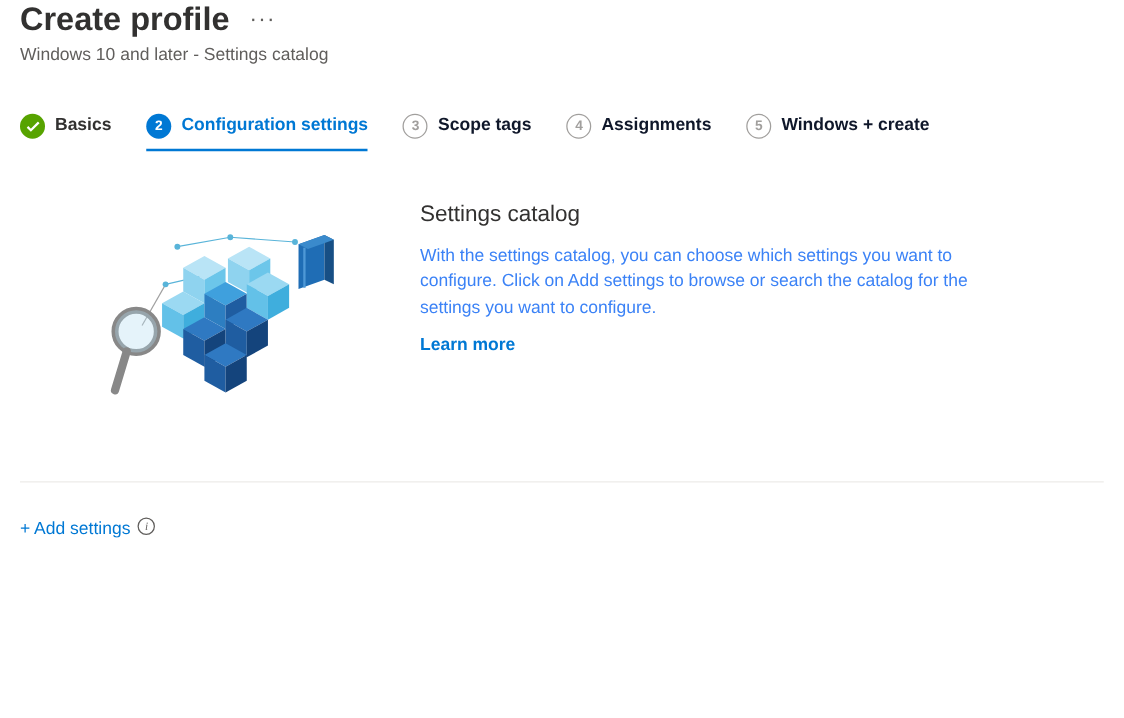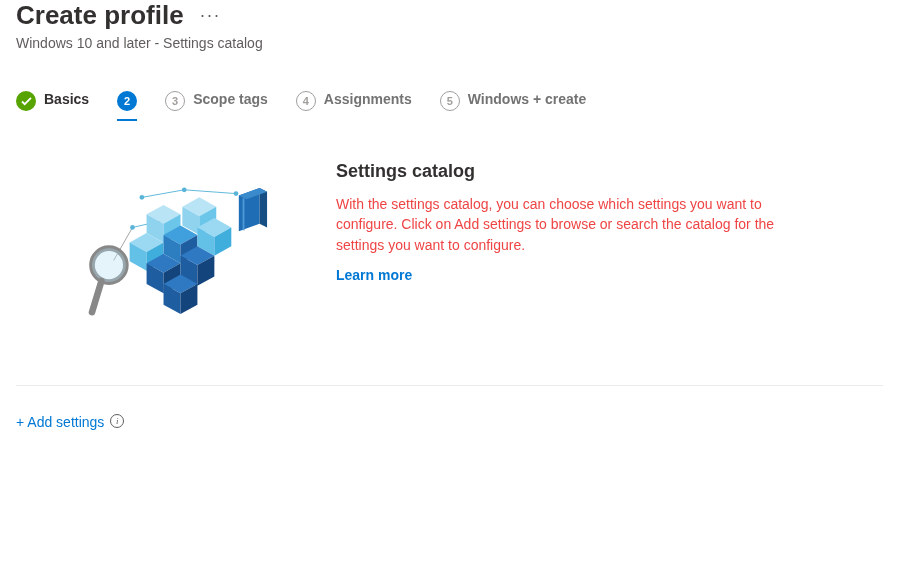--- a/index.html
+++ b/index.html
@@ -76,48 +76,48 @@
       border: 1px solid #a19f9d;
       color: #a19f9d;
       background: #fff;
     }
     .step-label {
       font-size: 14px;
       font-weight: 600;
     }
     .step.done .step-label { color: #323130; }
     .step.active .step-label { color: #0078d4; }
-    .step.pending .step-label { color: #737373; }
+    .step.pending .step-label { color: #0f172a; }
     .hero {
       display: flex;
       gap: 40px;
       margin-top: 40px;
       padding-bottom: 40px;
     }
     .illustration {
       width: 280px;
       flex-shrink: 0;
       display: flex;
       align-items: flex-start;
       justify-content: center;
       padding-top: 10px;
     }
     .illustration svg {
       width: 250px;
       height: 160px;
     }
     .hero-text h3 {
       font-size: 18px;
-      font-weight: 700;
+      font-weight: 400;
       margin: 0 0 8px 0;
       color: #323130;
     }
     .hero-text p {
       font-size: 14px;
-      color: #ef4444;
+      color: #3b82f6;
       margin: 12px 0 12px 0;
       line-height: 1.45;
       max-width: 440px;
     }
     .learn-more {
       color: #0078d4;
       text-decoration: none;
       font-size: 14px;
       font-weight: bold;
     }
@@ -166,20 +166,21 @@
   <div class="step done">
     <span class="step-badge done">
       <svg width="11" height="9" viewBox="0 0 12 10">
           <path d="M1 5 L4 8 L11 1" stroke="#fff" stroke-width="2" fill="none"></path>
         </svg>
     </span>
     <span class="step-label">Basics</span>
   </div>
   <div class="step active">
     <span class="step-badge current">2</span>
+    <span class="step-label">Configuration settings</span>
   </div>
   <div class="step pending">
     <span class="step-badge pending">3</span>
     <span class="step-label">Scope tags</span>
   </div>
   <div class="step pending">
     <span class="step-badge pending">4</span>
     <span class="step-label">Assignments</span>
   </div>
   <div class="step pending">

